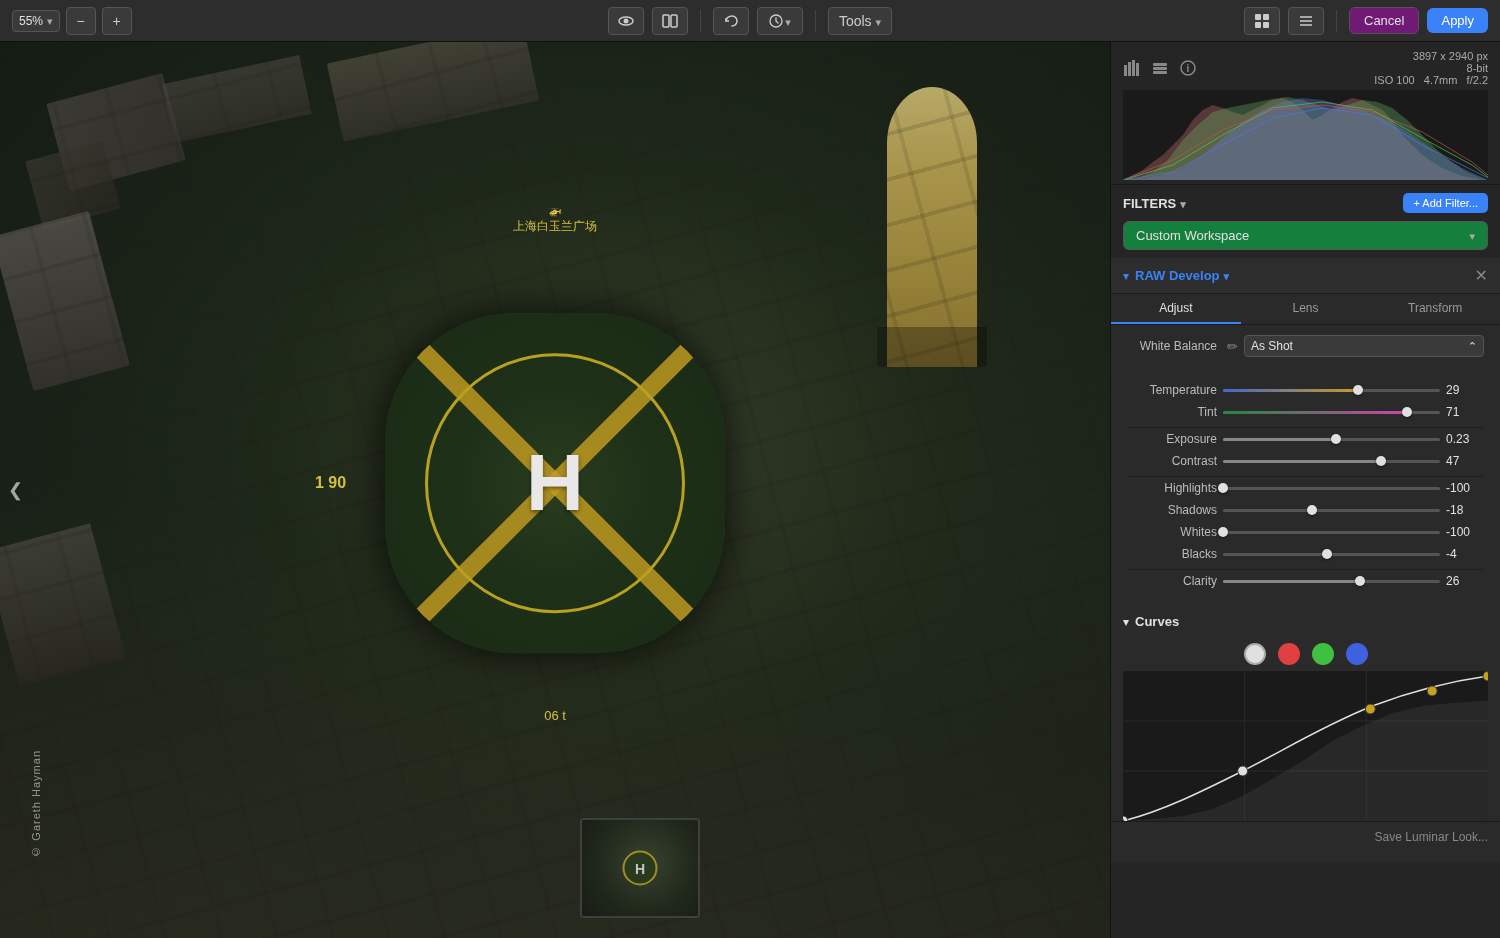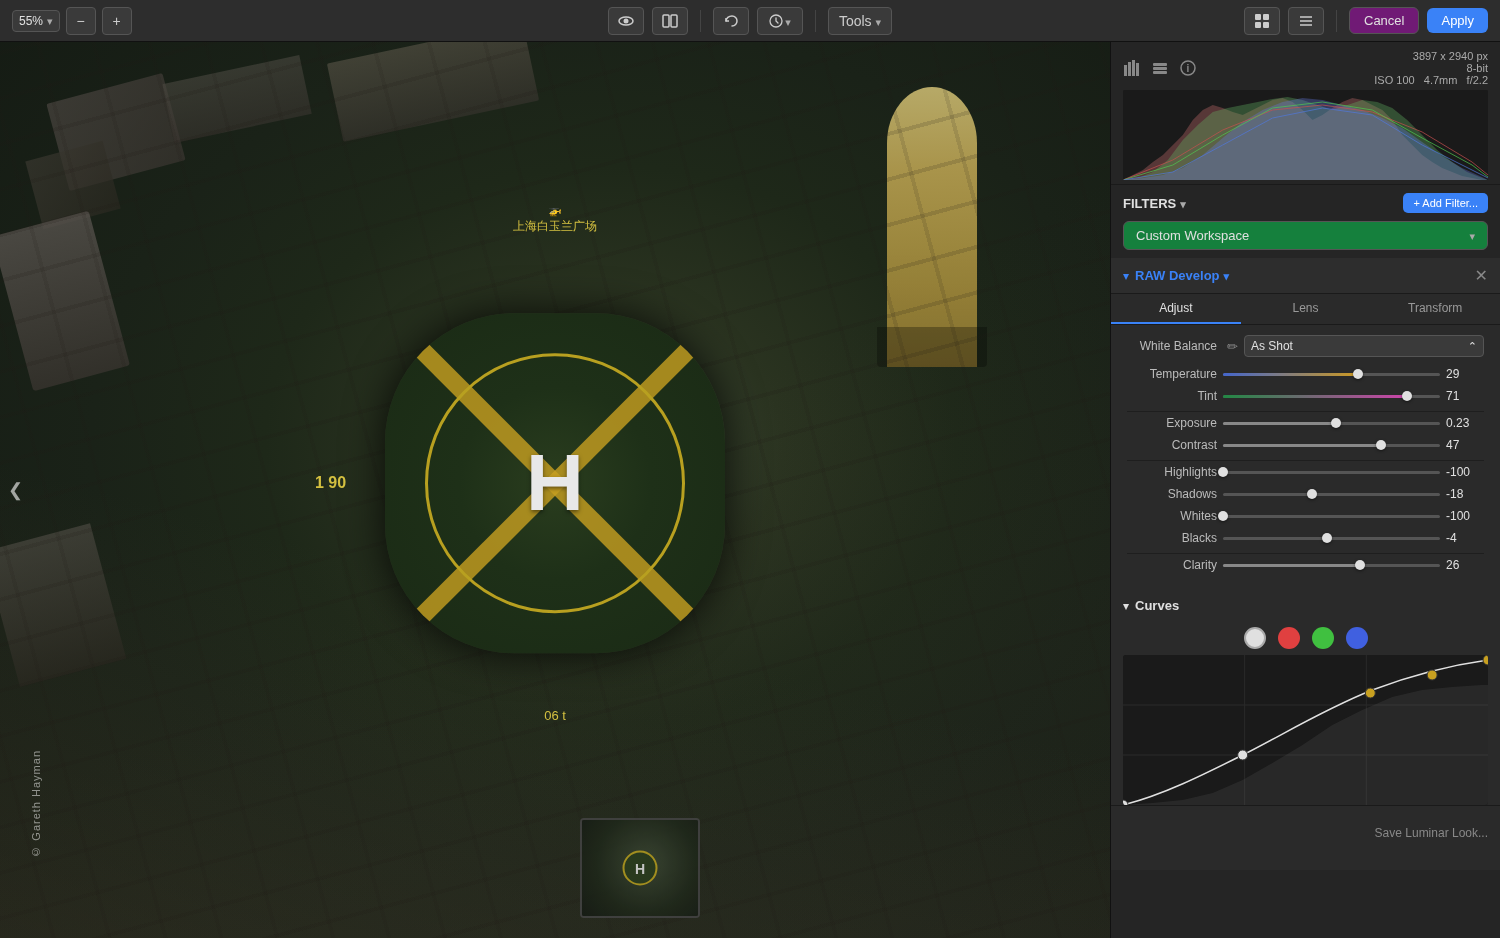--- a/index.html
+++ b/index.html
@@ -443,21 +443,21 @@
     .slider-value {
       width: 38px;
       font-size: 12px;
       color: #e0e0e0;
       text-align: left;
       flex-shrink: 0;
     }
     .white-balance-row {
       display: flex;
       align-items: center;
-      margin-bottom: 10px;
+      margin-bottom: 26px;
       gap: 6px;
     }
     .wb-label {
       width: 90px;
       font-size: 12px;
       color: #bbb;
       text-align: right;
       flex-shrink: 0;
     }
     .wb-pencil {
@@ -523,21 +523,21 @@
       margin: 0 12px;
       height: 150px;
       background: #1a1a1a;
       border-radius: 3px;
       position: relative;
       overflow: hidden;
     }
 
     
     .save-luminar-row {
-      padding: 20px 12px;
+      padding: 8px 12px;
       border-top: 1px solid #1a1a1a;
       display: flex;
       align-items: center;
       justify-content: flex-end;
     }
     .save-luminar-link {
       color: #888;
       font-size: 12px;
       cursor: pointer;
       text-decoration: underline;

